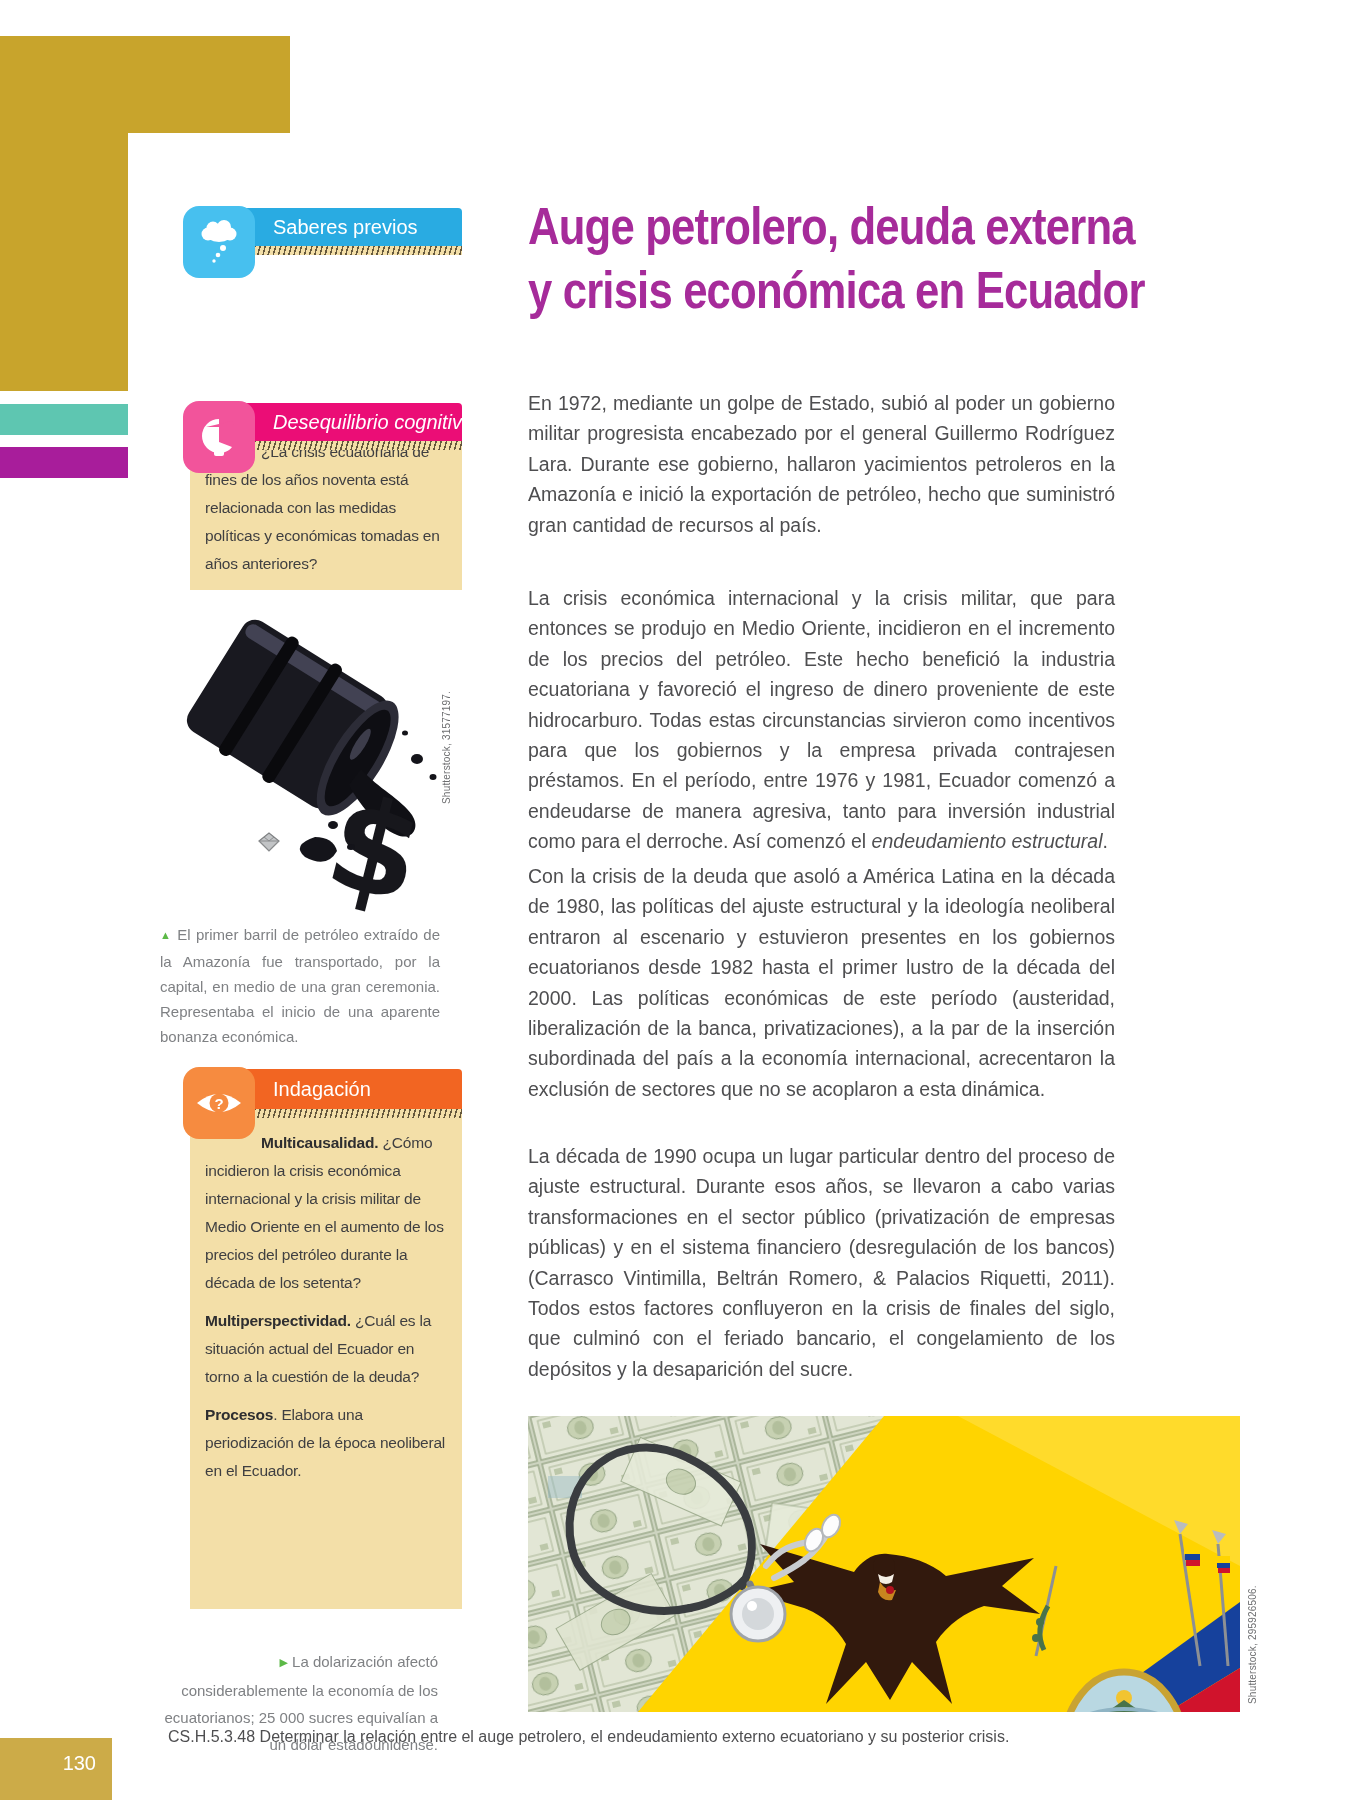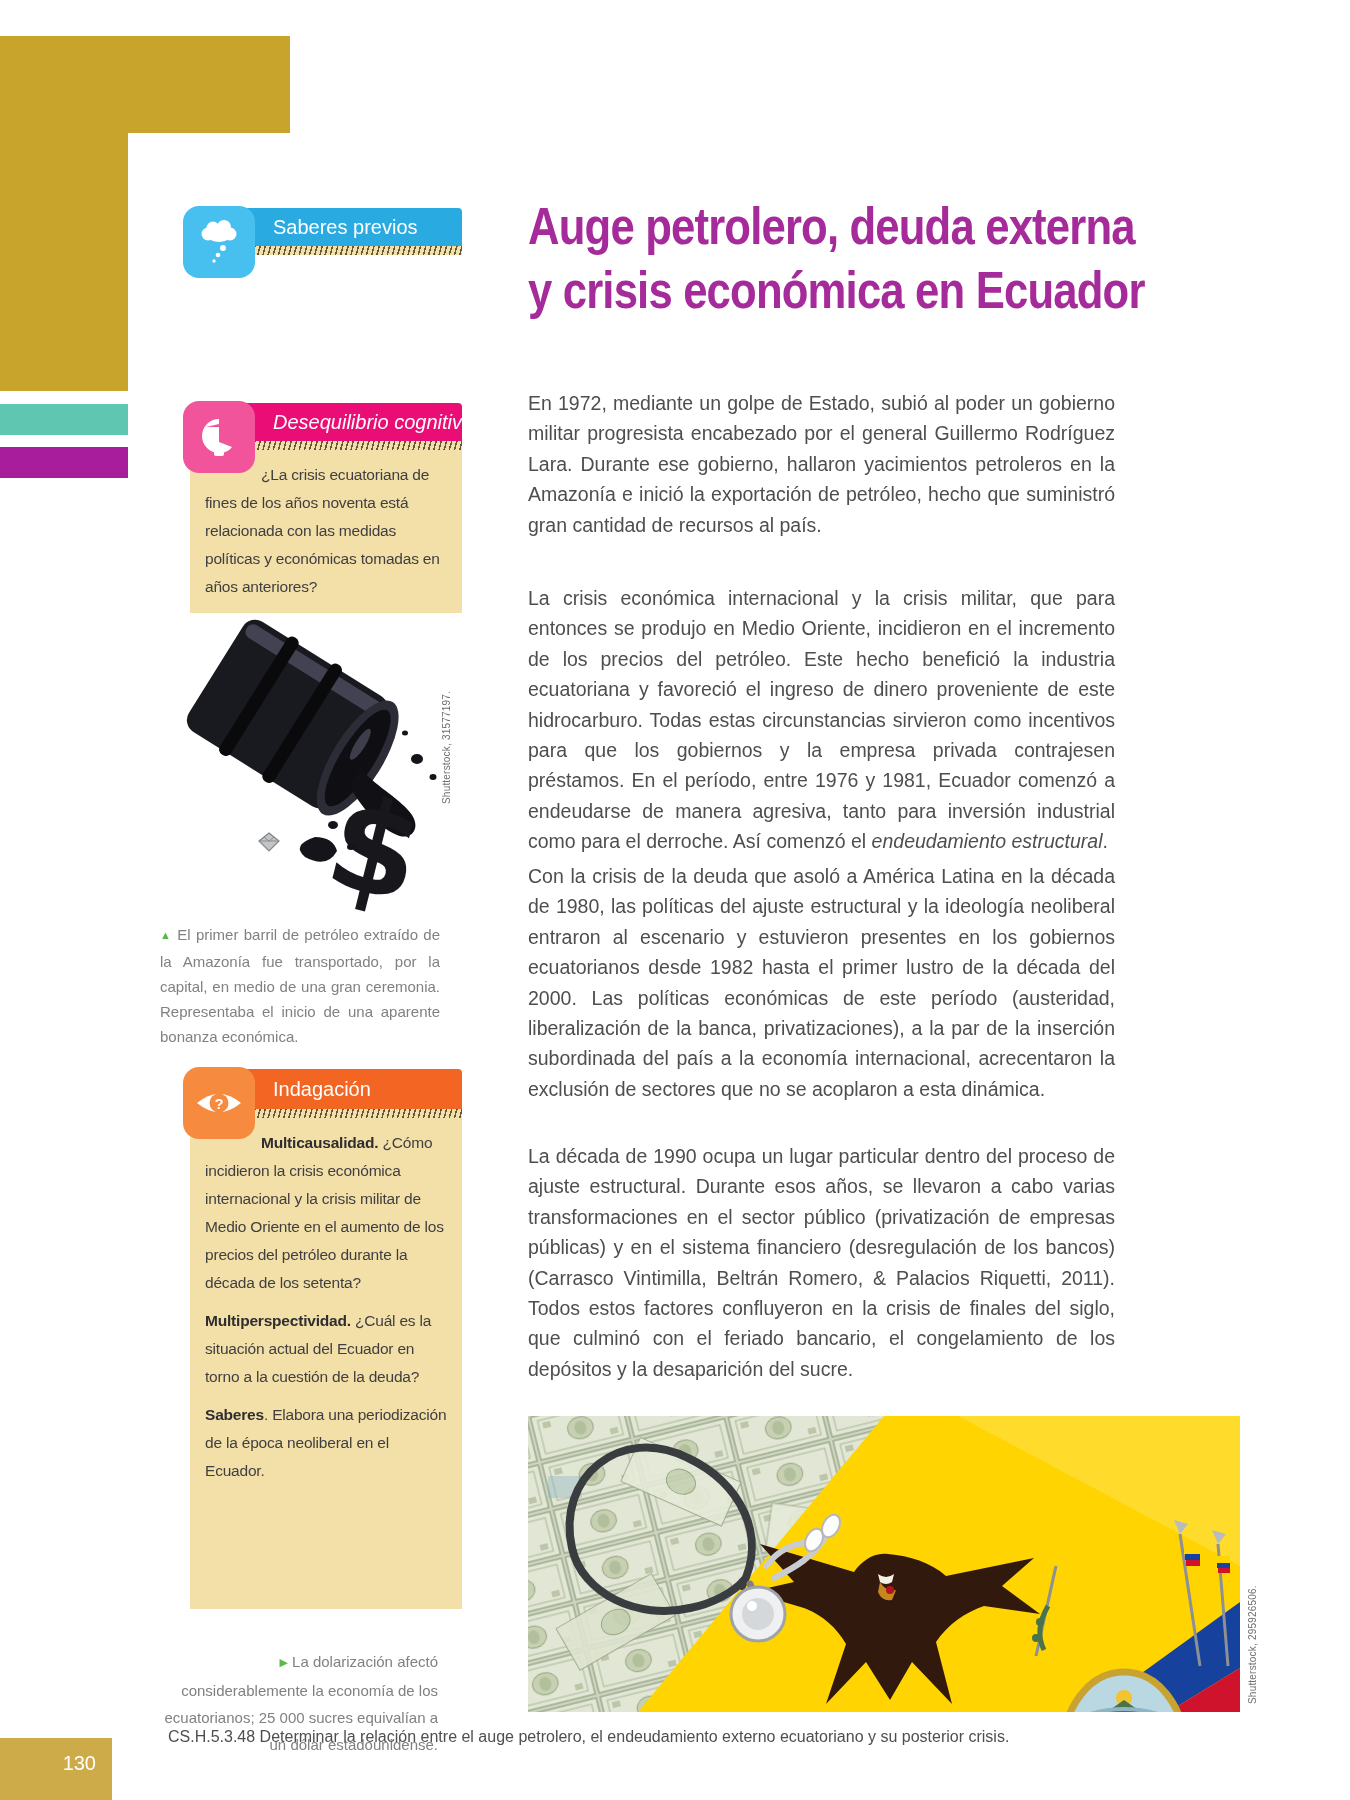--- a/index.html
+++ b/index.html
@@ -87,21 +87,21 @@
     <svg width="46" height="48" viewBox="0 0 46 48">
       <path d="M23 6 a17 17 0 1 0 0 34 c5 0 10-2 13-6 l-13-5 z" fill="#fff"></path>
       <path d="M10 14 L36 8 L38 14 Z" fill="var(--pink_light,#f2549b)"></path>
       <rect x="18" y="36" width="10" height="7" rx="2" fill="#fff"></rect>
     </svg>
   </div>
   <div class="side-bar" style="top:367px;background:var(--pink,#eb0d76);font-style:italic;">
     <span>Desequilibrio cognitivo</span>
   </div>
   <div class="hatch" style="top:405px;"></div>
-  <div class="side-content" style="top:414px;min-height:156px;">
+  <div class="side-content" style="top:391px;min-height:156px;">
     <p class="indent">¿La crisis ecuatoriana de fines de los años noventa está relacionada con las medidas políticas y económicas tomadas en años anteriores?</p>
   </div>
 
   <svg style="position:absolute;left:165px;top:565px;" width="300" height="312" viewBox="0 0 300 312">
     <g transform="rotate(32 140 130)">
       <rect x="32" y="60" width="168" height="130" rx="14" fill="#191920"></rect>
       <rect x="36" y="66" width="160" height="15" rx="7" fill="#424253"></rect>
       <rect x="76" y="56" width="13" height="138" rx="6" fill="#0a0a0d"></rect>
       <rect x="127" y="56" width="13" height="138" rx="6" fill="#0a0a0d"></rect>
       <ellipse cx="199" cy="125" rx="25" ry="66" fill="#2c2c37"></ellipse>
@@ -138,21 +138,21 @@
       <text x="25" y="27.5" font-size="15" font-weight="bold" fill="#fff" text-anchor="middle" font-family="'Liberation Sans',sans-serif">?</text>
     </svg>
   </div>
   <div class="side-bar" style="top:1033px;height:40px;line-height:40px;background:var(--orange,#f26522);">
     <span>Indagación</span>
   </div>
   <div class="hatch" style="top:1073px;"></div>
   <div class="side-content" style="top:1082px;min-height:491px;">
     <p class="indent"><b>Multicausalidad.</b><span> ¿Cómo incidieron la crisis económica internacional y la crisis militar de Medio Oriente en el aumento de los precios del petróleo durante la década de los setenta?</span></p>
     <p><b>Multiperspectividad.</b><span> ¿Cuál es la situación actual del Ecuador en torno a la cuestión de la deuda?</span></p>
-    <p><b>Saberes</b><span>. Elabora una periodización de la época neoliberal en el Ecuador.</span></p>
+    <p><b>Procesos</b><span>. Elabora una periodización de la época neoliberal en el Ecuador.</span></p>
   </div>
 
   <div class="fig-caption" style="left:158px;top:1612px;width:280px;text-align:right;line-height:27px;">
     <span class="marker marker-right">▶</span>
     <span>La dolarización afectó considerablemente la economía de los ecuatorianos; 25 000 sucres equivalían a un dólar estadounidense.</span>
   </div>
 
   <div class="main-title">
     <div>Auge petrolero, deuda externa</div>
     <div>y crisis económica en Ecuador</div>

